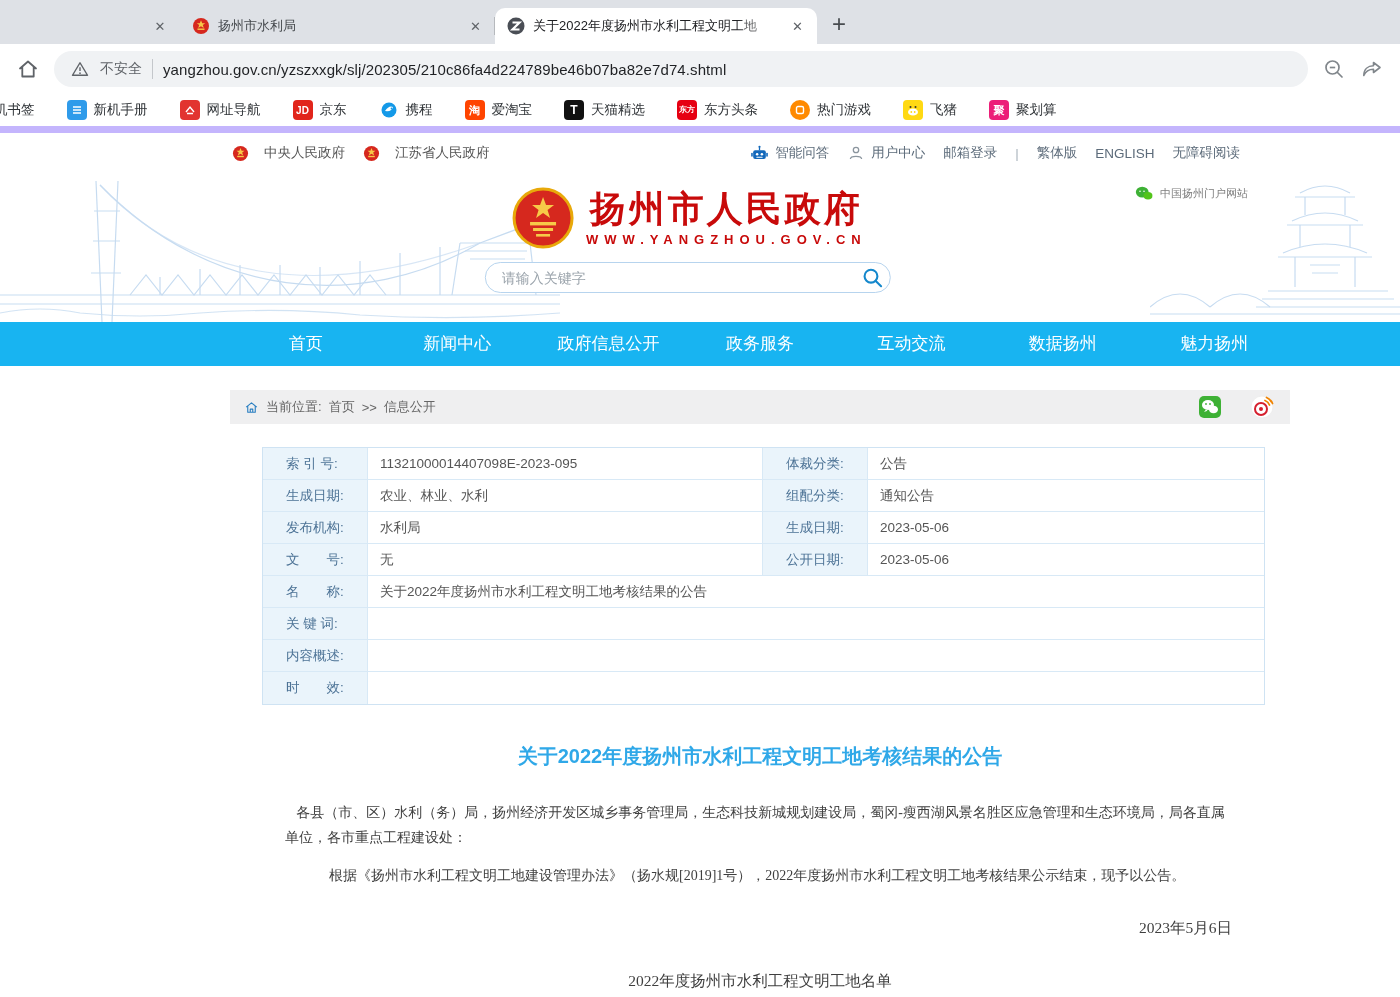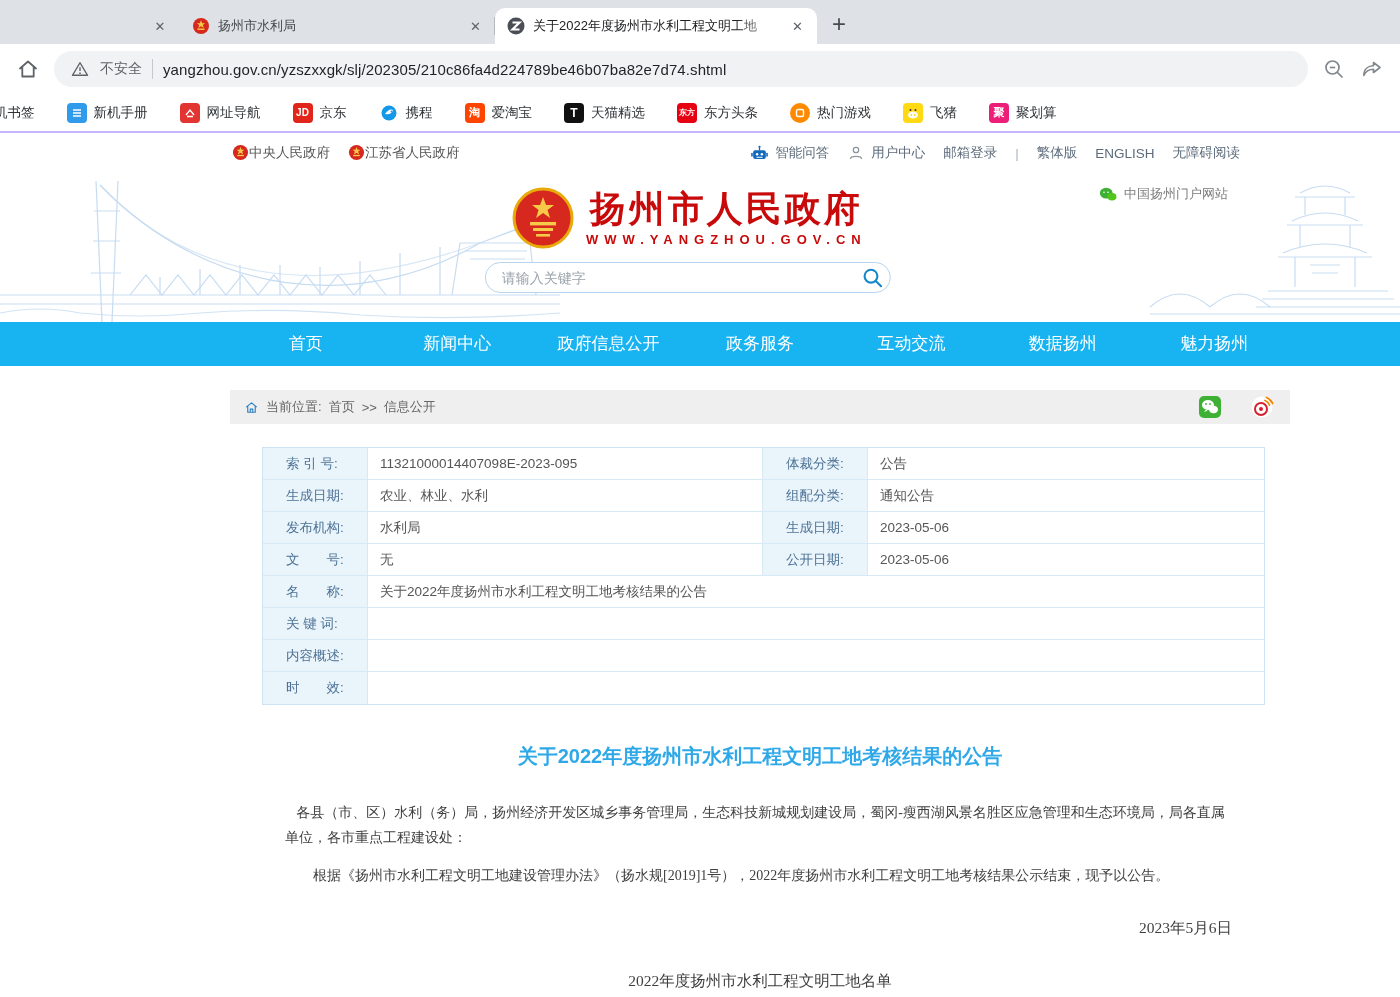--- a/index.html
+++ b/index.html
@@ -23,47 +23,47 @@
   .favicon { width:18px; height:18px; flex:none; }
 
   .addressbar { height:50px; background:#fff; display:flex; align-items:center; padding:0 16px; gap:14px; }
   .pill { flex:1; height:36px; background:#f0f2f4; border-radius:18px; display:flex;
           align-items:center; padding:0 16px; gap:10px; }
   .sec-label { color:#5f6368; font-size:14px; }
   .pill-sep { width:1px; height:20px; background:#c4c7cb; }
   .url-text { font-size:15px; color:#1f2124; letter-spacing:0.1px;text-align:right; }
   .abar-ic { flex:none; }
 
-  .bookmarksbar { height:39px; background:#fff; border-bottom:2px solid #c4b5fd; display:flex;
+  .bookmarksbar { height:39px; background:#fff; border-bottom:7px solid #c4b5fd; display:flex;
                   align-items:center; gap:32px; font-size:13.5px; color:#2f3337; padding-right:10px; }
   .bm { display:flex; align-items:center; gap:7px; white-space:nowrap; }
   .bm-ic { width:20px; height:20px; border-radius:4px; display:flex; align-items:center;
            justify-content:center; color:#fff; font-weight:bold; font-size:10px; flex:none; }
   .bm-first { margin-left:-6px; }
 
   
   .topbar { height:40px; display:flex; align-items:center; justify-content:space-between;
             padding:0 160px 0 232px; font-size:13.5px; color:#555; background:#fff; }
   .topbar-left, .topbar-right { display:flex; align-items:center; gap:18px; }
-  .gov-link { display:flex; align-items:flex-start; gap:0; }
+  .gov-link { display:flex; align-items:flex-end; gap:15px; }
   .tool { display:flex; align-items:center; gap:6px; color:#5c6b7a; }
   .tool-div { color:#aab4bd; }
 
   
   .siteheader { height:149px; position:relative; background:#fff; overflow:hidden; }
   .art { position:absolute; opacity:0.65; pointer-events:none; }
   .art-left { left:0; bottom:0; }
   .art-right { right:0; bottom:0; }
   .logo-wrap { position:absolute; left:50%; top:14px; transform:translateX(-53%);
                display:flex; align-items:center; gap:12px; }
   .logo-txt { display:flex; flex-direction:column; align-items:center; }
   .site-name { font-size:36px; font-weight:bold; color:#c80a0a; letter-spacing:3px; line-height:1.1; }
   .site-domain { font-size:13px; font-weight:bold; color:#c80a0a; letter-spacing:6px; margin-top:4px; }
-  .portal { position:absolute; right:172px; top:12px; display:flex; align-items:center; gap:7px;
-            color:#7c7c7c; font-size:13px; }
+  .portal { position:absolute; right:152px; top:12px; display:flex; align-items:center; gap:7px;
+            color:#7c7c7c; font-size:11px; }
   .searchbox { position:absolute; left:50%; top:89px; transform:translateX(-53%);
                width:406px; height:31px; border:1px solid #b7d4ee; border-radius:16px;
                background:#fff; display:flex; align-items:center; }
   .searchbox input { flex:1; border:none; outline:none; background:transparent; padding:0 8px 0 16px;
                      font-size:14px; color:#333; font-family:inherit; }
   .searchbox input::placeholder { color:#9aa3ab; }
   .search-btn { width:34px; display:flex; align-items:center; justify-content:center; }
 
   
   .navbar { height:44px; background:#18b4f1; }
@@ -83,21 +83,21 @@
   .tcell { height:32px; line-height:32px; border-bottom:1px solid #d8e9f6; border-right:1px solid #d8e9f6;
            font-size:13.5px; white-space:nowrap; overflow:hidden; background:#fff; color:#555; padding-left:12px; }
   .tcell.lab { background:#eaf4fb; color:#4d7396; padding-left:23px; }
   .trow:last-child .tcell { border-bottom:none; }
   .trow .tcell:last-child { border-right:none; }
 
   .art-title { margin-top:38px; text-align:center; color:#2fa8e8; font-size:20px; font-weight:bold; }
   .art-body { margin:30px 58px 0 55px; font-family:"Liberation Serif","DejaVu Serif",serif;
               font-size:14px; color:#3f3f3f; line-height:25px; }
   .art-body p.p1 { text-indent:0.8em; }
-  .art-body p.p2 { text-indent:2em; margin-top:13px; }
+  .art-body p.p2 { text-indent:2em; margin-top:13px;margin-left:16px; }
   .art-date { margin:30px 58px 0 0; text-align:right; font-family:"Liberation Serif","DejaVu Serif",serif;
               font-size:15.5px; color:#3f3f3f; }
   .list-title { margin-top:32px; text-align:center; font-family:"Liberation Serif","DejaVu Serif",serif;
                 font-size:15.5px; color:#3f3f3f; }
 </style>
 </head>
 <body>
 
 <div class="screen">
 

